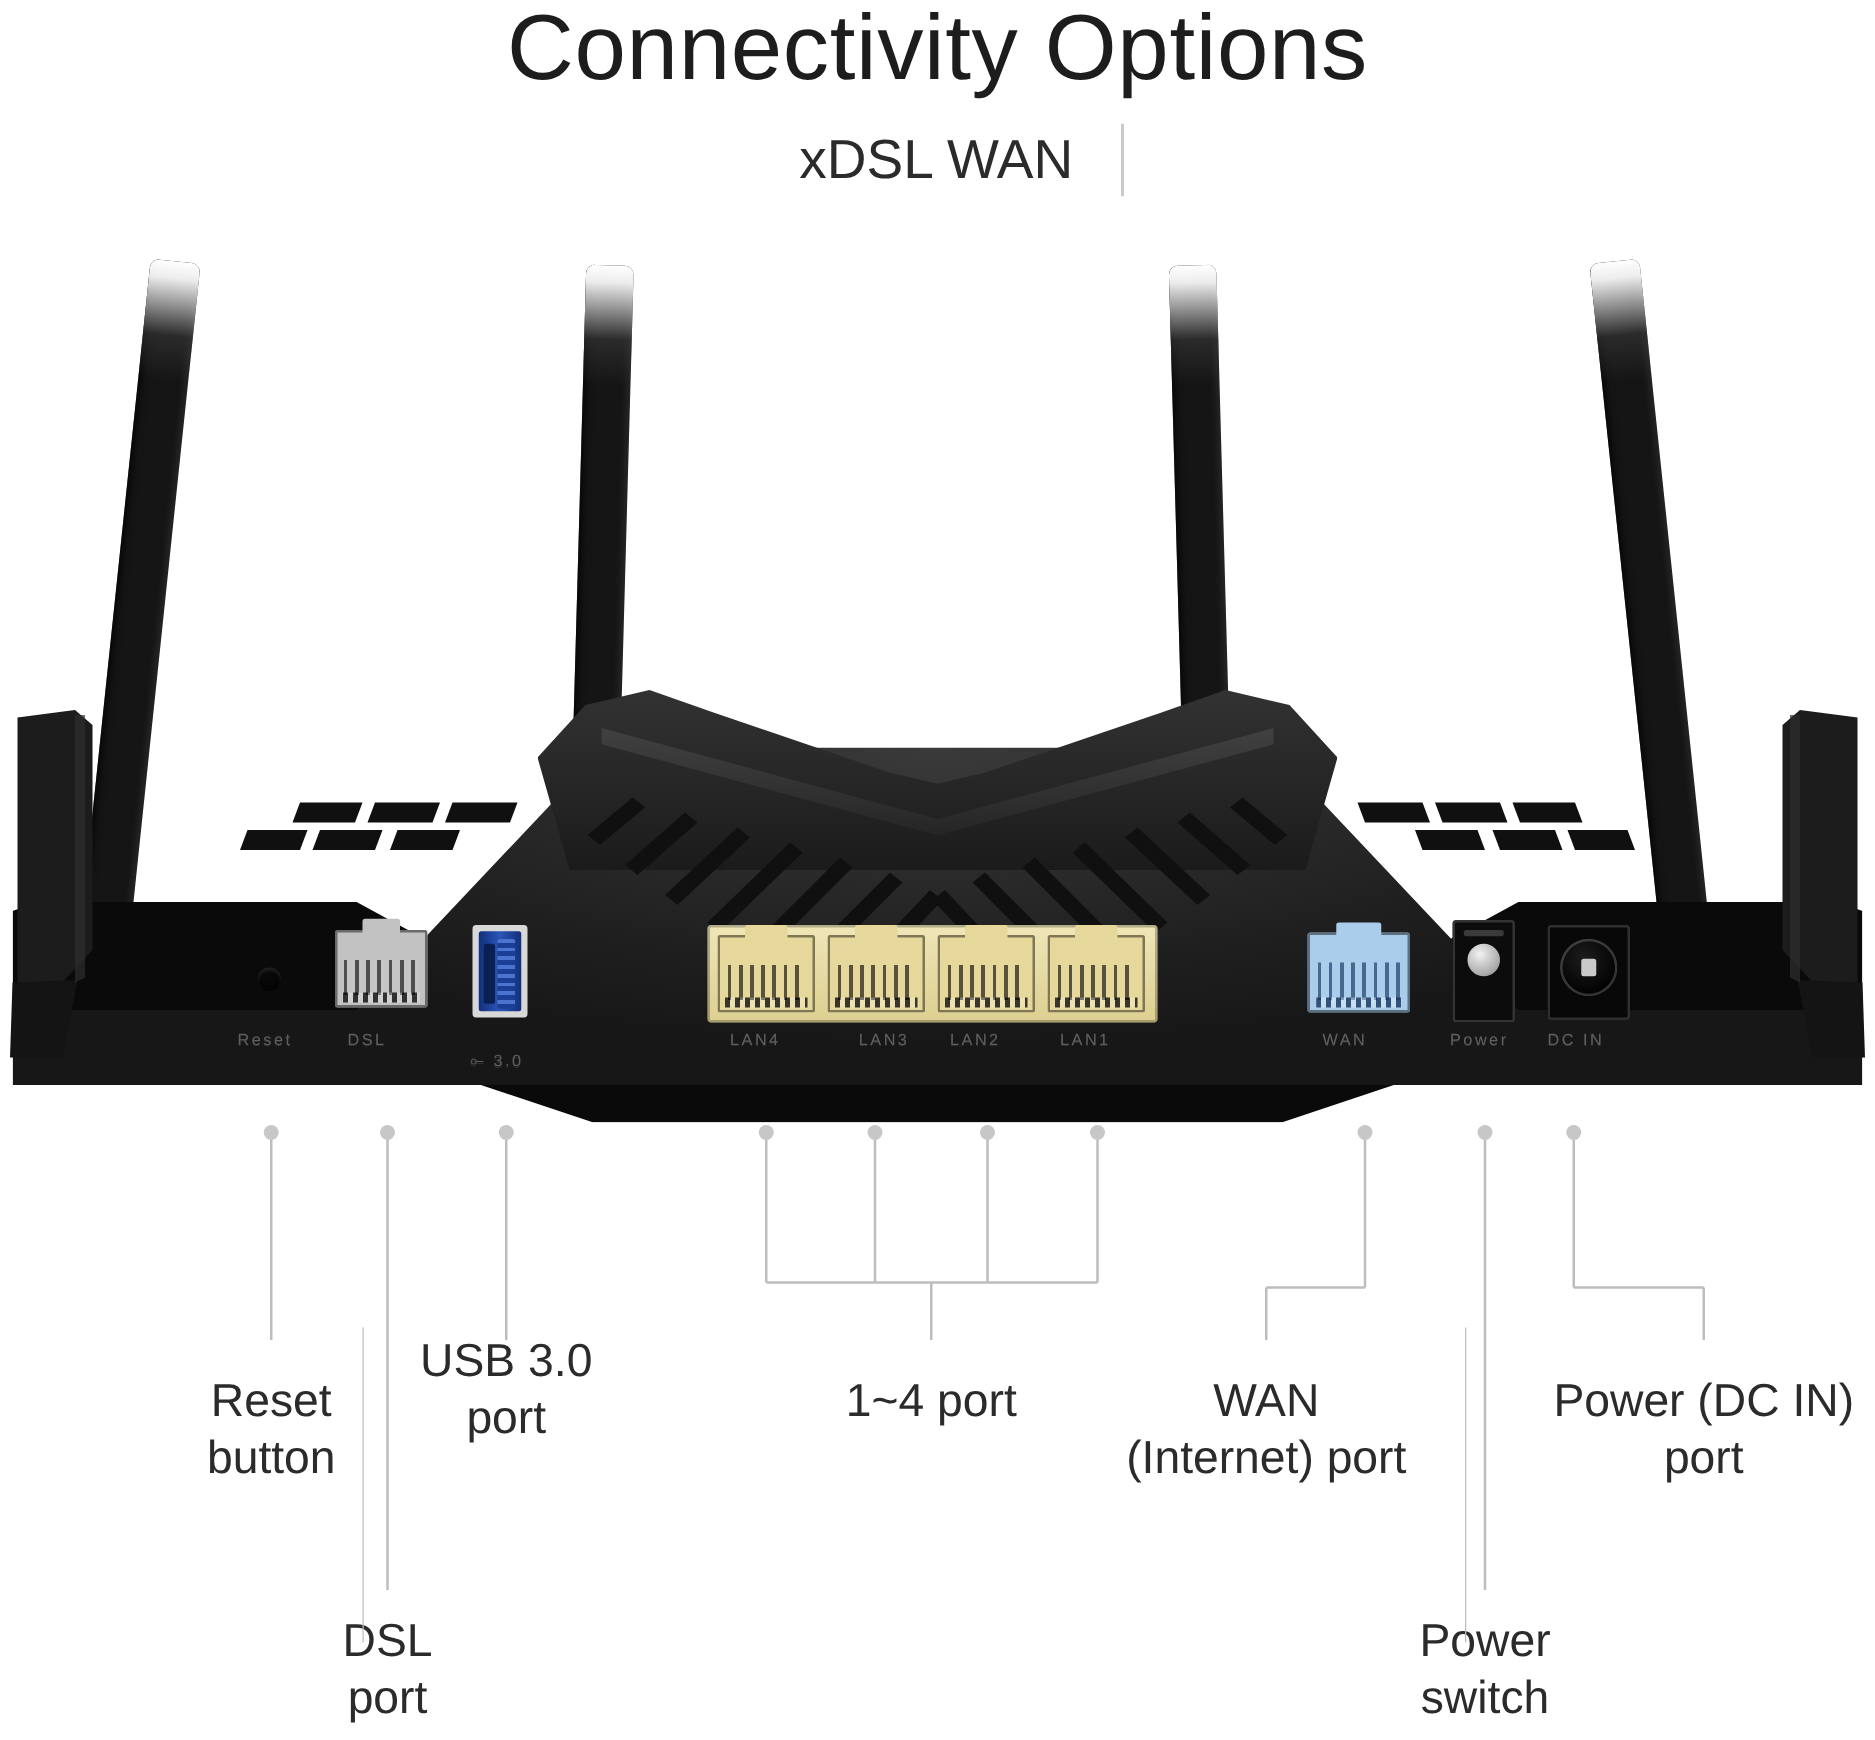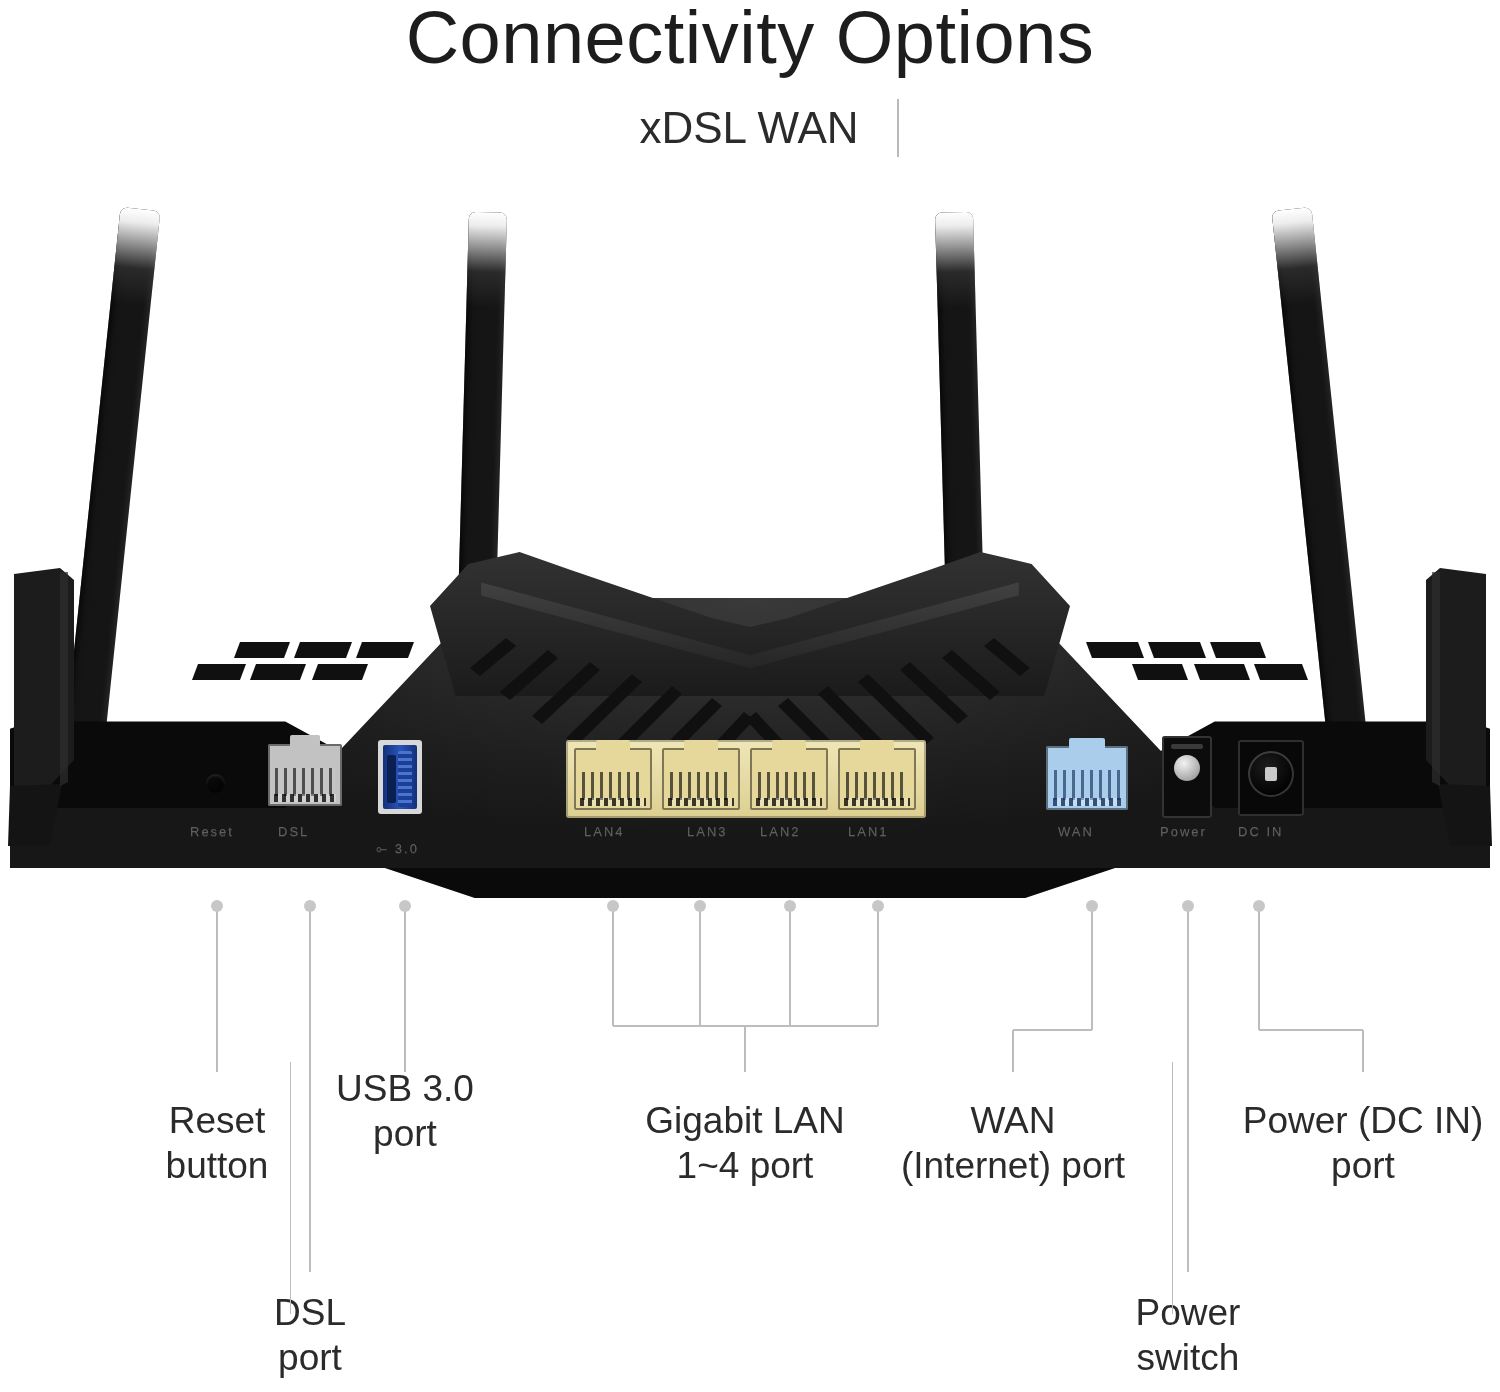--- a/index.html
+++ b/index.html
@@ -275,21 +275,20 @@
   <div>Reset</div>
   <div>button</div>
 </div>
 
 <div class="cap" style="left:305px;top:1066px;width:200px;">
   <div>USB 3.0</div>
   <div>port</div>
 </div>
 
 <div class="cap" style="left:605px;top:1098px;width:280px;">
-  <div>Gigabit LAN</div>
   <div>1~4 port</div>
 </div>
 
 <div class="cap" style="left:873px;top:1098px;width:280px;">
   <div>WAN</div>
   <div>(Internet) port</div>
 </div>
 
 <div class="cap" style="left:1213px;top:1098px;width:300px;">
   <div>Power (DC IN)</div>

